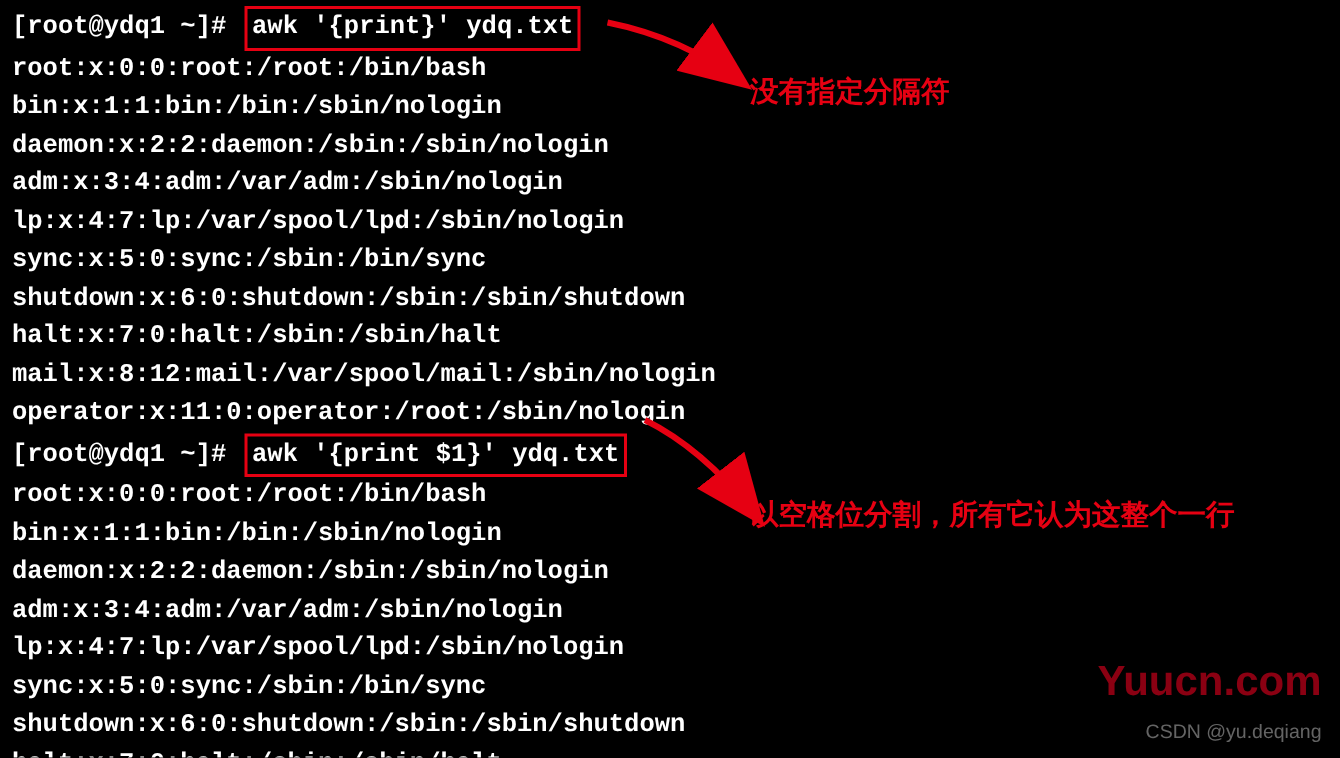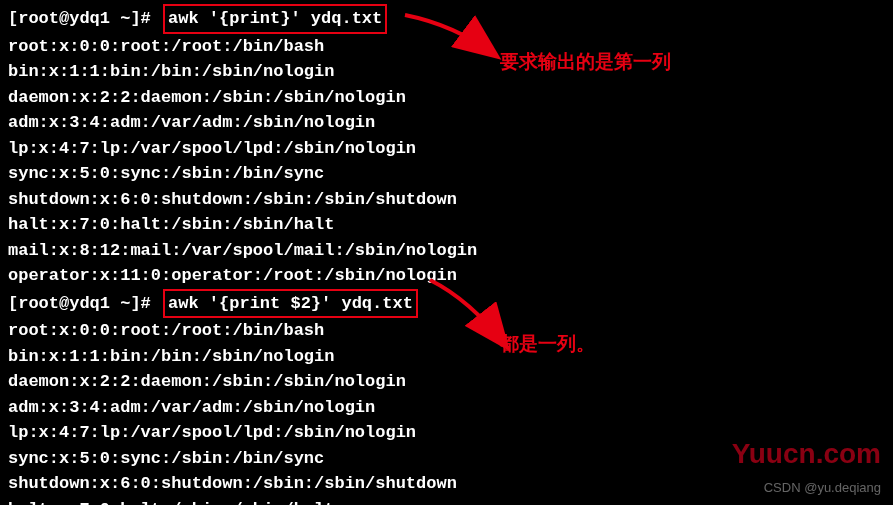--- a/index.html
+++ b/index.html
@@ -60,21 +60,21 @@
 <div class="line">root:x:0:0:root:/root:/bin/bash</div>
 <div class="line">bin:x:1:1:bin:/bin:/sbin/nologin</div>
 <div class="line">daemon:x:2:2:daemon:/sbin:/sbin/nologin</div>
 <div class="line">adm:x:3:4:adm:/var/adm:/sbin/nologin</div>
 <div class="line">lp:x:4:7:lp:/var/spool/lpd:/sbin/nologin</div>
 <div class="line">sync:x:5:0:sync:/sbin:/bin/sync</div>
 <div class="line">shutdown:x:6:0:shutdown:/sbin:/sbin/shutdown</div>
 <div class="line">halt:x:7:0:halt:/sbin:/sbin/halt</div>
 <div class="line">mail:x:8:12:mail:/var/spool/mail:/sbin/nologin</div>
 <div class="line">operator:x:11:0:operator:/root:/sbin/nologin</div>
-<div class="line"><span class="prompt-root">[root@ydq1 ~]# </span><span class="cmd-box"><span>awk '{print $2}' ydq.txt</span></span></div>
+<div class="line"><span class="prompt-root">[root@ydq1 ~]# </span><span class="cmd-box"><span>awk '{print $1}' ydq.txt</span></span></div>
 <div class="line">root:x:0:0:root:/root:/bin/bash</div>
 <div class="line">bin:x:1:1:bin:/bin:/sbin/nologin</div>
 <div class="line">daemon:x:2:2:daemon:/sbin:/sbin/nologin</div>
 <div class="line">adm:x:3:4:adm:/var/adm:/sbin/nologin</div>
 <div class="line">lp:x:4:7:lp:/var/spool/lpd:/sbin/nologin</div>
 <div class="line">sync:x:5:0:sync:/sbin:/bin/sync</div>
 <div class="line">shutdown:x:6:0:shutdown:/sbin:/sbin/shutdown</div>
 <div class="line">halt:x:7:0:halt:/sbin:/sbin/halt</div>
 
 <svg class="arrow" style="left:400px; top:10px;" width="110" height="55">
@@ -89,21 +89,21 @@
 <svg class="arrow" style="left:425px; top:275px;" width="95" height="80">
   <defs>
     <marker id="ah2" markerWidth="12" markerHeight="10" refX="10" refY="5" orient="auto">
       <polygon points="0,0 12,5 0,10" fill="#e60012"></polygon>
     </marker>
   </defs>
   <path d="M 5 5 Q 45 25 80 70" stroke="#e60012" stroke-width="4" fill="none" marker-end="url(#ah2)"></path>
 </svg>
 
 <div class="annotation" style="left:500px; top:48px;">
-  <span>要求输出的是第一列</span>
+  <span>没有指定分隔符</span>
 </div>
 
 <div class="annotation" style="left:500px; top:330px;">
-  <div>都是一列。</div>
+  <div>以空格位分割，所有它认为这整个一行</div>
 </div>
 
 <div class="watermark1">Yuucn.com</div>
 <div class="watermark2">CSDN @yu.deqiang</div>
 
 </body></html>

